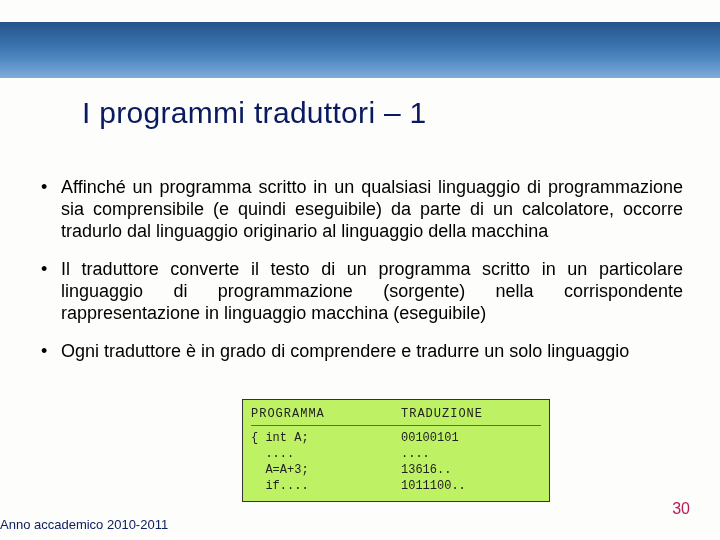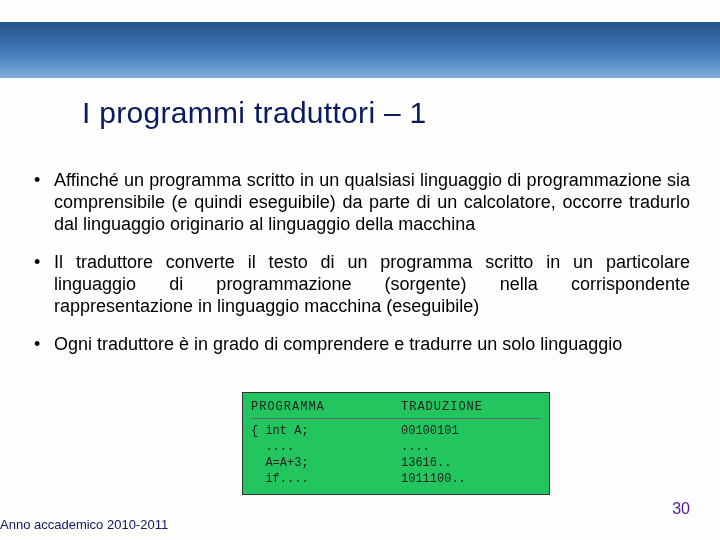--- a/index.html
+++ b/index.html
@@ -1,31 +1,31 @@
 <!DOCTYPE html>
 <html><head>
 <meta charset="utf-8">
 <style>
 html,body{margin:0;padding:0;width:720px;height:540px;font-family:Verdana,Geneva,sans-serif;background:#fff;overflow:hidden}
 .slide{position:relative;width:720px;height:540px;background:#fdfdfb}
 .topbar{position:absolute;top:22px;left:0;width:720px;height:56px;background:linear-gradient(#1b4a84 0%,#2f6aa8 40%,#4a86c2 70%,#7aa9d6 100%);opacity:.95}
 .title{position:absolute;top:96px;left:82px;font-size:30px;color:#0a1a60;font-weight:400;letter-spacing:.3px}
 .content{position:absolute;top:170px;left:30px;width:660px;font-size:18px;color:#000;line-height:1.22}
-.content ul{list-style:none;margin:0;padding:0}
+.content ul{list-style:none;margin:7px;padding:0}
 .content li{position:relative;padding-left:24px;margin-bottom:16px}
 .content li::before{content:"•";position:absolute;left:4px;top:0;color:#000;font-size:18px}
 .justify{text-align:justify;text-justify:inter-word}
-.table-img{position:absolute;left:212px;top:20px;width:290px;border:1px solid #333;background:#22c55e;font-family:"Courier New",monospace;font-size:12px;color:#222;padding:6px 8px;line-height:1.35}
+.table-img{position:absolute;left:212px;top:20px;width:290px;border:1px solid #333;background:#bef264;font-family:"Courier New",monospace;font-size:12px;color:#222;padding:6px 8px;line-height:1.35}
 .table-row{display:flex}
 .col-p{width:150px;white-space:pre}
 .col-t{width:110px;white-space:pre}
 .hdr{letter-spacing:1px}
 .afterlist{position:relative;height:110px}
 .footer{position:absolute;bottom:8px;left:0;font-size:13px;color:#102060}
-.pagenum{position:absolute;bottom:22px;right:30px;font-size:16px;color:#4c1d95}
+.pagenum{position:absolute;bottom:22px;right:30px;font-size:16px;color:#be185d}
 </style>
 </head>
 <body>
 
 <div class="slide">
   <div class="topbar"></div>
   <div class="title">I programmi traduttori – 1</div>
 
   <div class="content">
     <ul>

